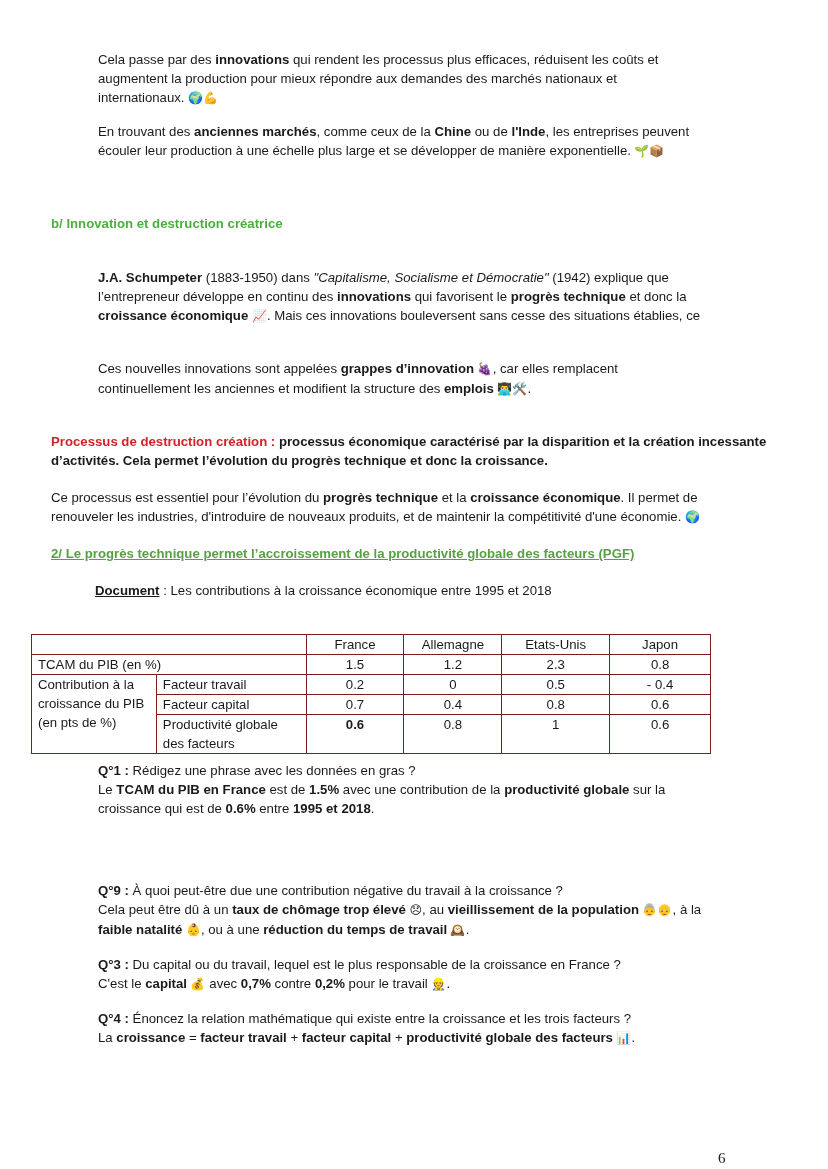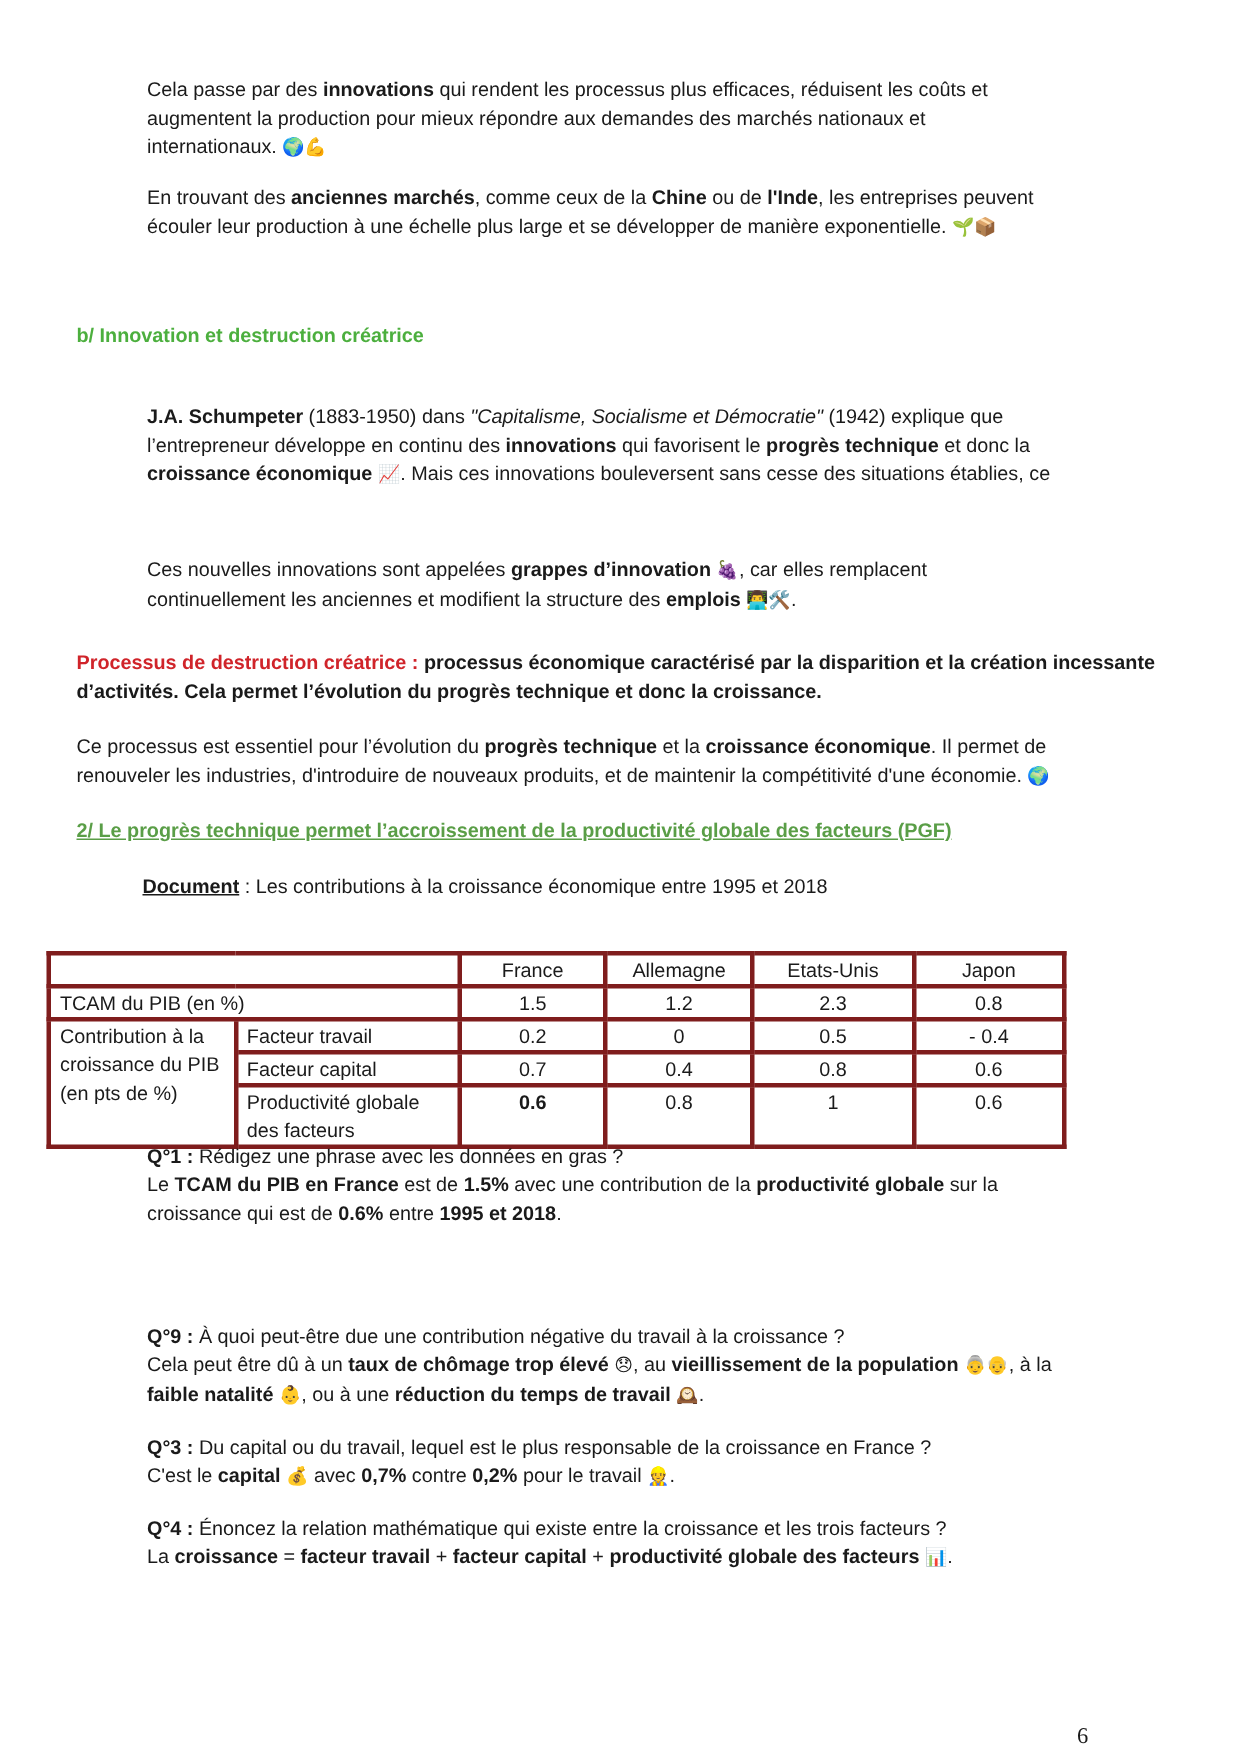--- a/index.html
+++ b/index.html
@@ -7,21 +7,21 @@
          font-family:"Liberation Sans", sans-serif; color:#1a1a1a; font-size:13.2px; }
   .p { position:absolute; line-height:19px; margin:0; }
   b { font-weight:bold; }
   .green-title { color:#4caf3e; font-weight:bold; }
   .green-link { color:#5a9e47; font-weight:bold; text-decoration:underline; }
   .red { color:#d0242a; font-weight:bold; }
   .u { text-decoration:underline; font-weight:bold; }
   .emoji { font-family:"DejaVu Sans", sans-serif; font-size:12px; }
   table.doc { position:absolute; left:31px; top:634px; width:680px; border-collapse:collapse;
               font-size:13.2px; }
-  table.doc td { border:3px solid #7f1d1d; padding:0 6px; height:19px; line-height:19px; vertical-align:top; }
+  table.doc td { border:1px solid #7f1d1d; padding:0 6px; height:19px; line-height:19px; vertical-align:top; }
   table.doc td.c { text-align:center; }
   .pagenum { position:absolute; left:718px; top:1150px; font-family:"Liberation Serif", serif; font-size:15px; }
 </style>
 </head>
 <body>
 
 <div class="p" style="left:98px; top:50px; width:640px;">
   <span> Cela passe par des </span><b>innovations</b><span> qui rendent les processus plus efficaces, réduisent les coûts et</span><br>
   <span>augmentent la production pour mieux répondre aux demandes des marchés nationaux et</span><br>
   <span>internationaux.</span> <span class="emoji">🌍💪</span>
@@ -33,27 +33,27 @@
 </div>
 
 <div class="p green-title" style="left:51px; top:214px;">b/ Innovation et destruction créatrice</div>
 
 <div class="p" style="left:98px; top:268px; width:640px;">
   <b>J.A. Schumpeter</b><span> (1883-1950) dans </span><i>"Capitalisme, Socialisme et Démocratie"</i><span> (1942) explique que</span><br>
   <span>l’entrepreneur développe en continu des </span><b>innovations</b><span> qui favorisent le </span><b>progrès technique</b><span> et donc la</span><br>
   <b>croissance économique</b> <span class="emoji">📈</span><span>. Mais ces innovations bouleversent sans cesse des situations établies, ce</span><br>
 </div>
 
-<div class="p" style="left:98px; top:370px; width:640px;">
+<div class="p" style="left:98px; top:359px; width:640px;">
   <span>Ces nouvelles innovations sont appelées </span><b>grappes d’innovation</b> <span class="emoji">🍇</span><span>, car elles remplacent</span><br>
   <span>continuellement les anciennes et modifient la structure des </span><b>emplois</b> <span class="emoji">👨‍💻🛠️</span><span>.</span>
 </div>
 
 <div class="p" style="left:51px; top:432px; width:730px;">
-  <span class="red">Processus de destruction créatrice :</span><b> processus économique caractérisé par la disparition et la création incessante</b><br>
+  <span class="red">Processus de destruction création :</span><b> processus économique caractérisé par la disparition et la création incessante</b><br>
   <b>d’activités. Cela permet l’évolution du progrès technique et donc la croissance.</b>
 </div>
 
 <div class="p" style="left:51px; top:488px; width:740px;">
   <span>Ce processus est essentiel pour l’évolution du </span><b>progrès technique</b><span> et la </span><b>croissance économique</b><span>. Il permet de</span><br>
   <span>renouveler les industries, d'introduire de nouveaux produits, et de maintenir la compétitivité d'une économie.</span> <span class="emoji">🌍</span>
 </div>
 
 <div class="p green-link" style="left:51px; top:544px;">2/ Le  progrès technique permet l’accroissement de la productivité globale des facteurs (PGF)</div>
 

